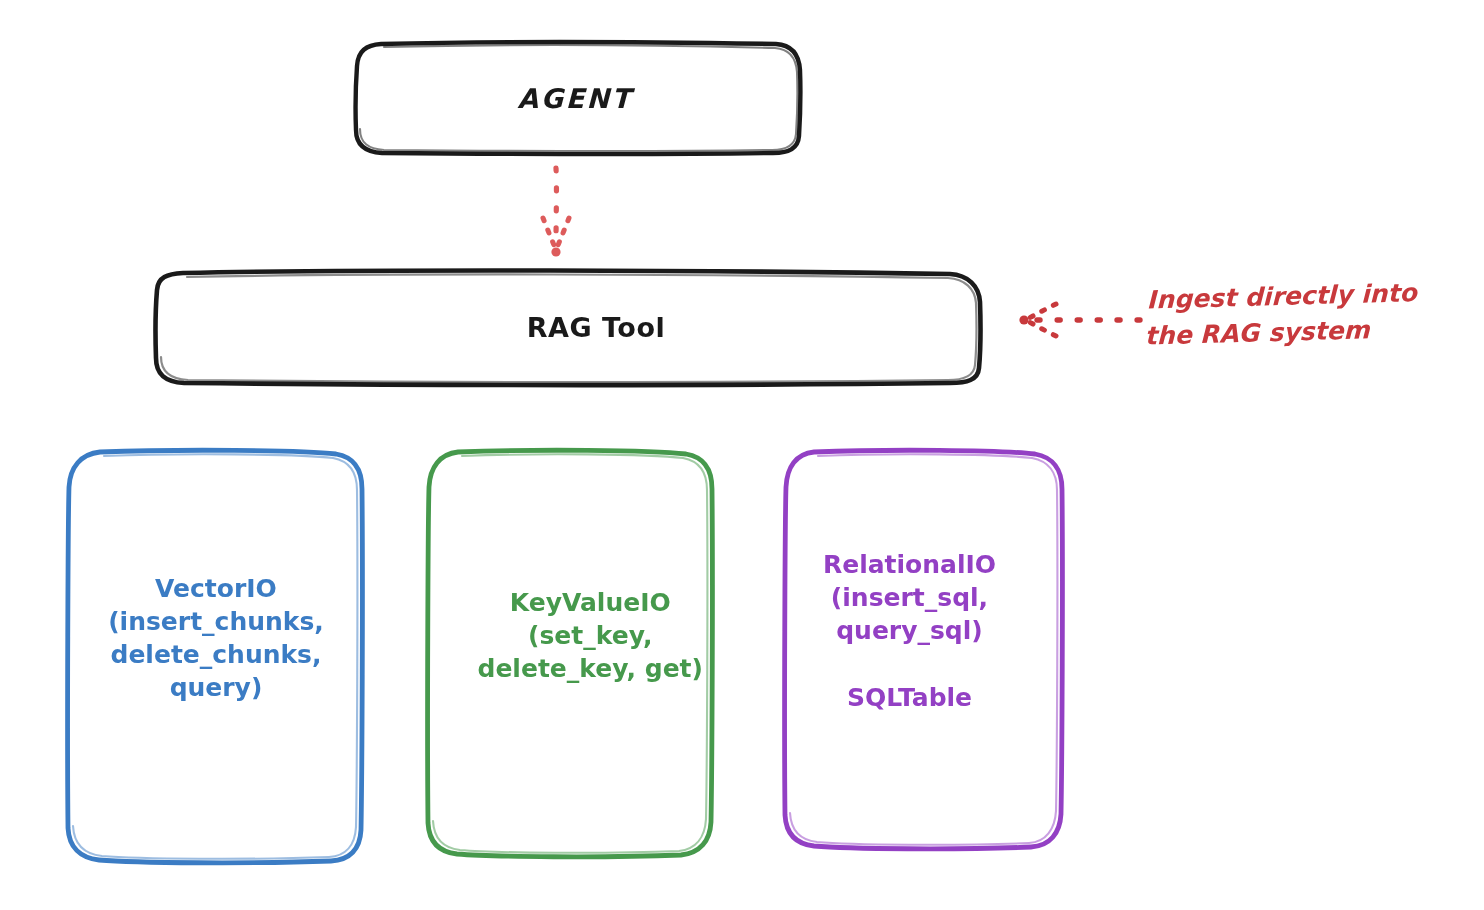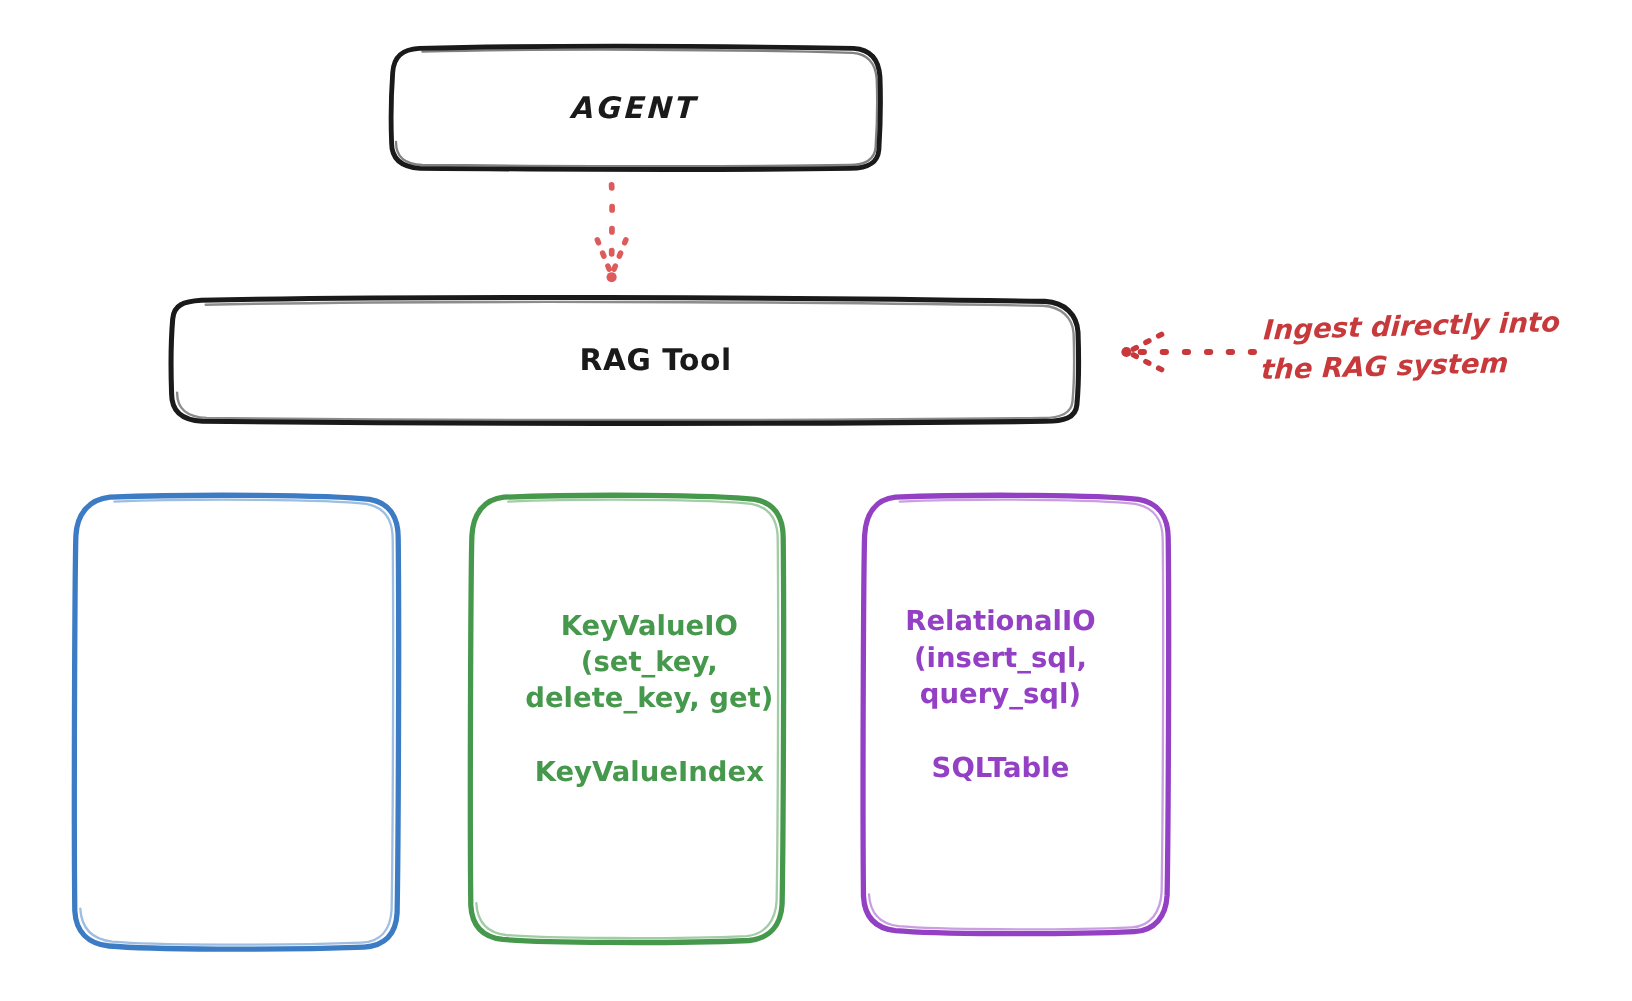--- a/index.html
+++ b/index.html
@@ -216,29 +216,32 @@
 <div class="node" id="agent-node">
   <span id="agent-label">AGENT</span>
 </div>
 
 <div class="node" id="ragtool-node">
   <span id="ragtool-label">RAG Tool</span>
 </div>
 
 <div class="card" id="vectorio-card">
   <div class="inner">
+    <div class="sig">VectorIO
+(insert_chunks,
+delete_chunks,
+query)</div>
   </div>
 </div>
 
 <div class="card" id="keyvalueio-card">
   <div class="inner">
     <div class="sig">KeyValueIO
 (set_key,
 delete_key, get)</div>
-    <div class="idx">KeyValueIndex</div>
   </div>
 </div>
 
 <div class="card" id="relationalio-card">
   <div class="inner">
     <div class="sig">RelationalIO
 (insert_sql,
 query_sql)</div>
     <div class="idx">SQLTable</div>
   </div>

